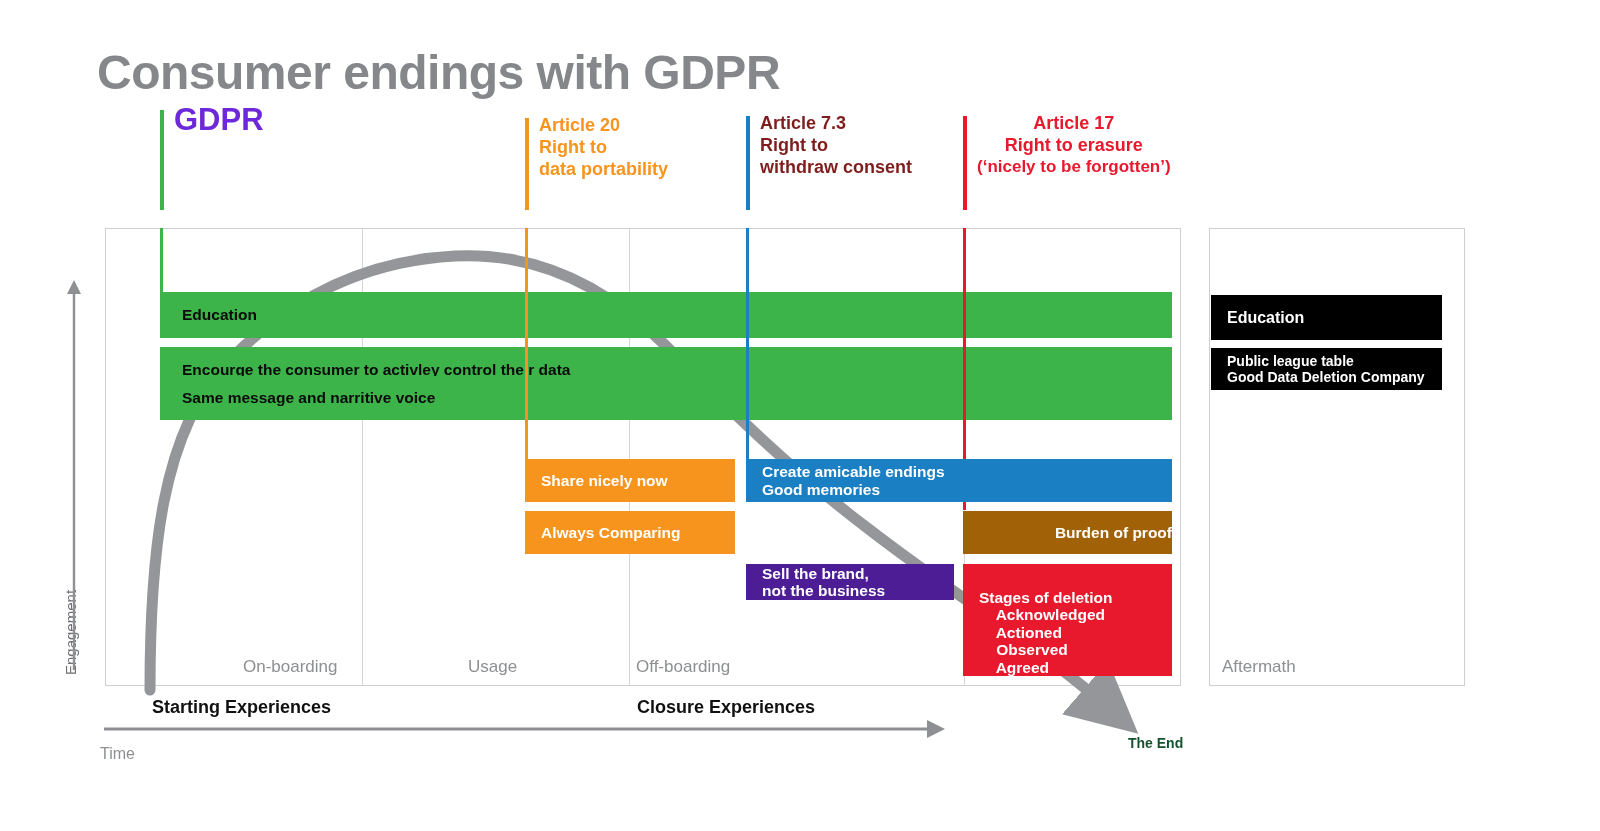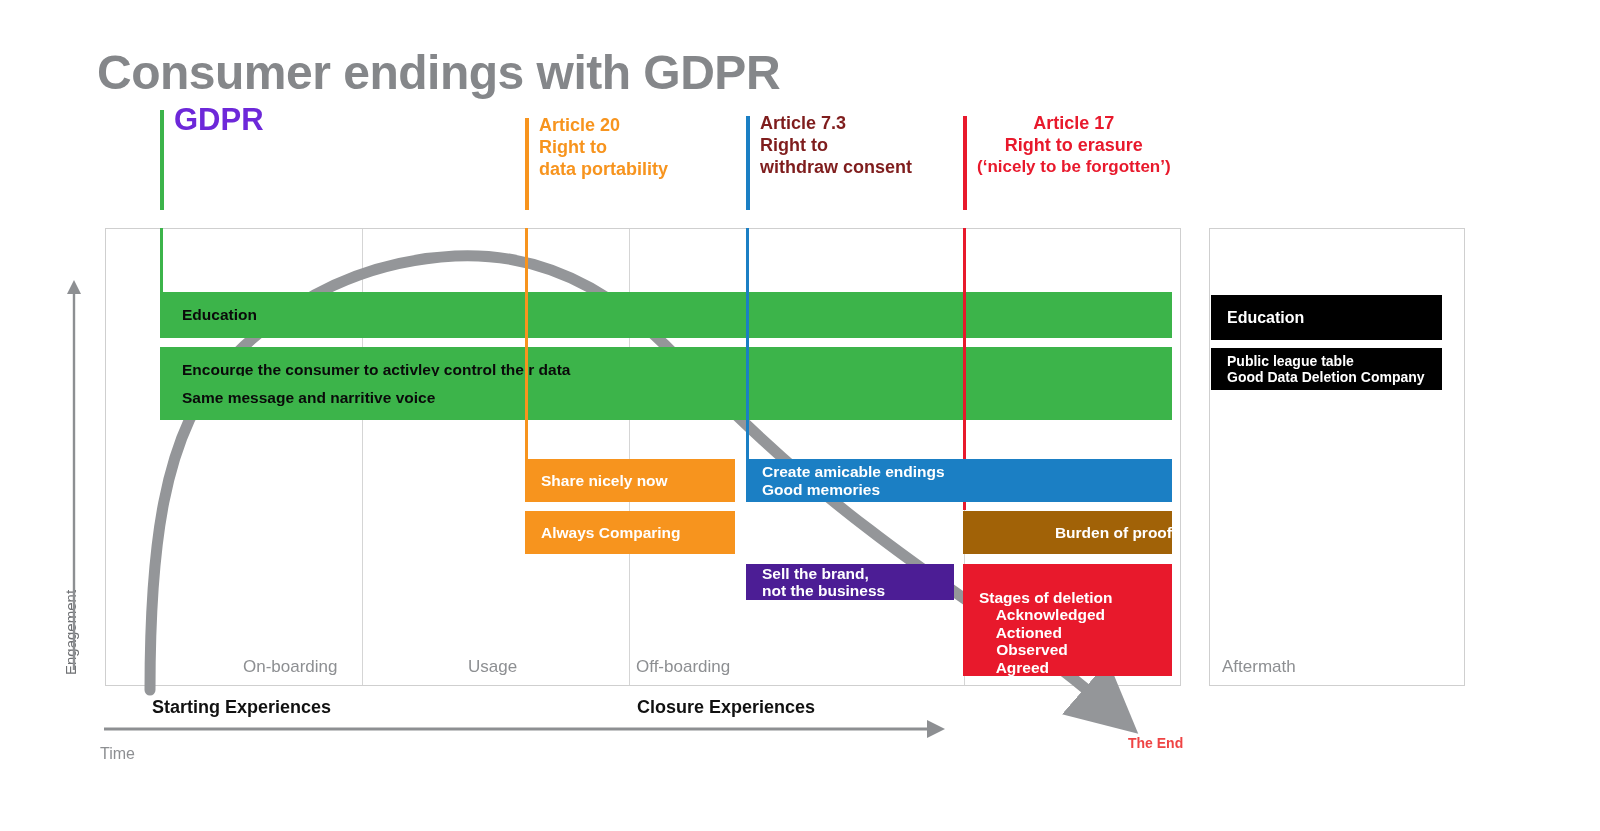--- a/index.html
+++ b/index.html
@@ -56,21 +56,21 @@
   .bar.black .btxt{color:#ffffff;padding-left:16px;}
   .yaxis-label{
     position:absolute;font-size:15px;color:#6f7174;
     transform:rotate(-90deg);transform-origin:left top;white-space:nowrap;
   }
   .axis-caption{position:absolute;font-size:16px;color:#8d8f92;}
   .exp-label{
     position:absolute;font-size:18px;font-weight:bold;color:#111;white-space:nowrap;
   }
   .the-end{
-    position:absolute;font-size:14px;font-weight:bold;color:#ef4444;white-space:nowrap;
+    position:absolute;font-size:14px;font-weight:bold;color:#14532d;white-space:nowrap;
   }
   svg.overlay{position:absolute;left:0;top:0;width:1600px;height:831px;pointer-events:none;}
 </style>
 </head>
 <body>
 
 <div id="stage">
 
   <div class="page-title">Consumer endings with GDPR</div>
 

